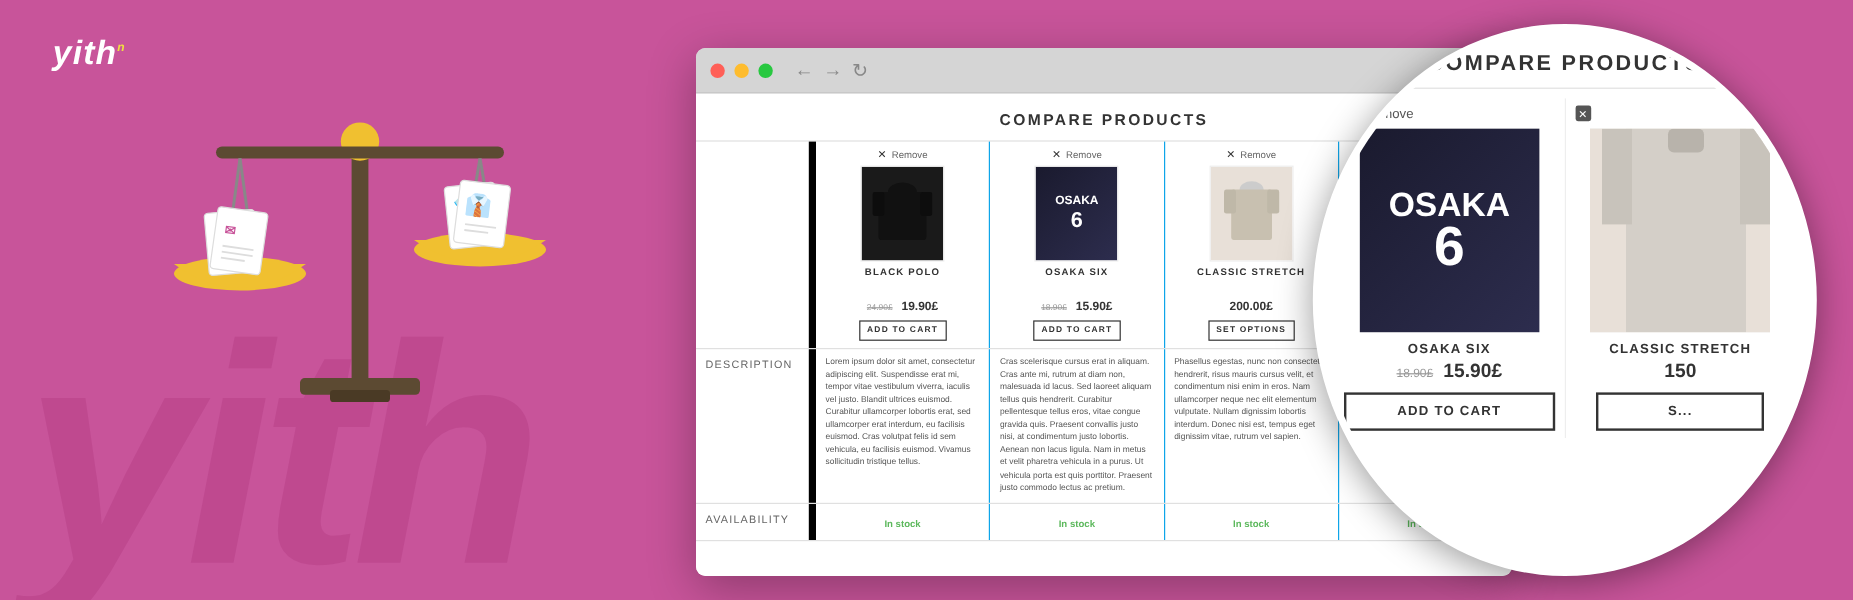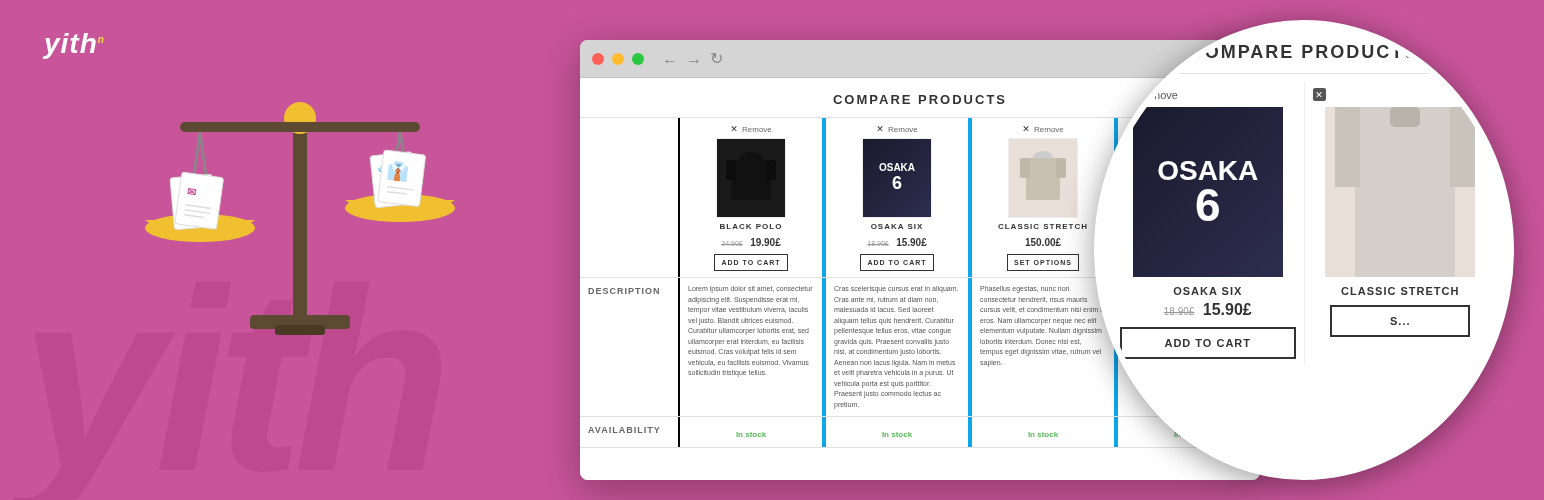--- a/index.html
+++ b/index.html
@@ -121,28 +121,28 @@
       display: flex;
       border-bottom: 1px solid #e0e0e0;
     }
     .compare-label-col {
       width: 100px;
       min-width: 100px;
       padding: 8px;
       font-size: 9px;
       letter-spacing: 1px;
       color: #666;
-      border-right: 2px solid #000000;
+      border-right: 6px solid #000000;
       text-transform: uppercase;
-      font-weight: bold;
+      font-weight: normal;
     }
     .compare-product-col {
       flex: 1;
       padding: 6px 8px;
-      border-right: 4px solid #0ea5e9;
+      border-right: 1px solid #0ea5e9;
       text-align: center;
     }
     .compare-product-col:last-child {
       border-right: none;
     }
 
     .remove-btn {
       font-size: 8px;
       color: #666;
       cursor: pointer;
@@ -166,21 +166,21 @@
       align-items: center;
       justify-content: center;
     }
 
     .product-name {
       font-size: 8px;
       font-weight: bold;
       letter-spacing: 1px;
       text-transform: uppercase;
       color: #333;
-      margin-bottom: 1px;
+      margin-bottom: 14px;
     }
     .price-old {
       font-size: 7px;
       color: #999;
       text-decoration: line-through;
       margin-right: 3px;
     }
     .price-new {
       font-size: 10px;
       font-weight: bold;
@@ -582,21 +582,21 @@
             <svg width="50" height="60" viewBox="0 0 50 60">
               <ellipse cx="25" cy="10" rx="10" ry="7" fill="#ccc"></ellipse>
               <rect x="8" y="10" width="34" height="42" fill="#c8c0b0" rx="2"></rect>
               <rect x="2" y="10" width="10" height="20" fill="#bfb8a8" rx="2"></rect>
               <rect x="38" y="10" width="10" height="20" fill="#bfb8a8" rx="2"></rect>
             </svg>
           </div>
         </div>
         <div class="product-name">CLASSIC STRETCH</div>
         <div>
-          <span class="price-new">150.00£</span>
+          <span class="price-new">200.00£</span>
         </div>
         <button class="set-options-btn">SET OPTIONS</button>
       </div>
 
       <div class="compare-product-col">
       </div>
     </div>
 
     <div class="description-row">
       <div class="compare-label-col">DESCRIPTION</div>
@@ -667,20 +667,23 @@
             <div class="classic-shirt-m">
               <svg width="140" height="170" viewBox="0 0 140 170">
                 <rect x="20" y="0" width="100" height="170" fill="#d4cfc8"></rect>
                 <rect x="0" y="0" width="25" height="80" fill="#c8c3bb"></rect>
                 <rect x="115" y="0" width="25" height="80" fill="#c8c3bb"></rect>
                 <rect x="55" y="0" width="30" height="20" fill="#b8b3ab" rx="5"></rect>
               </svg>
             </div>
           </div>
           <div class="magnify-product-name">CLASSIC STRETCH</div>
+          <div>
+            <span class="magnify-price-new">150</span>
+          </div>
           <button class="magnify-set-btn">S...</button>
         </div>
 
       </div>
 
     </div>
   </div>
 </div>
 
 </body></html>

